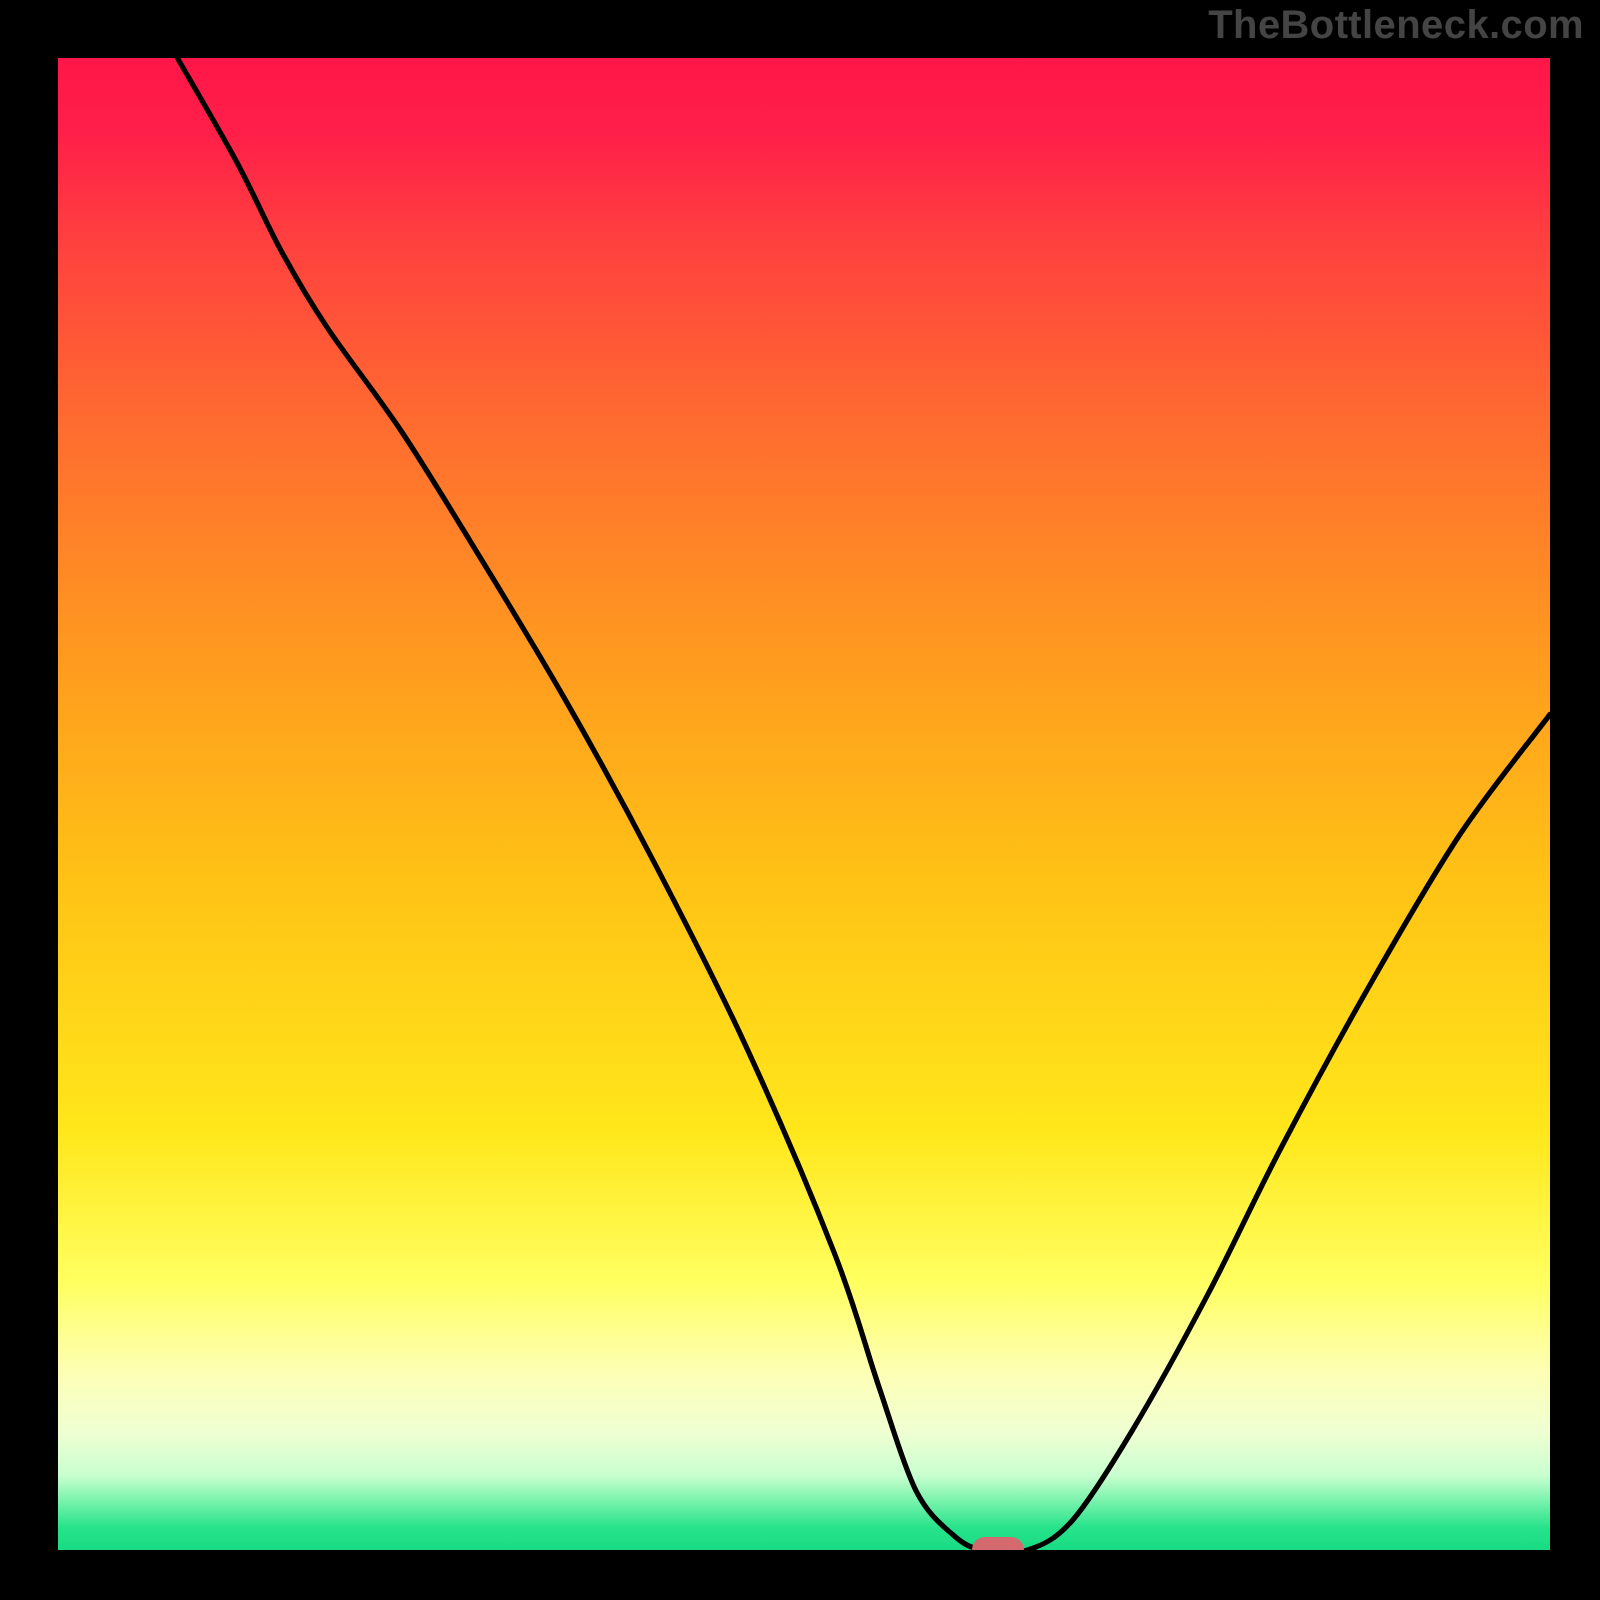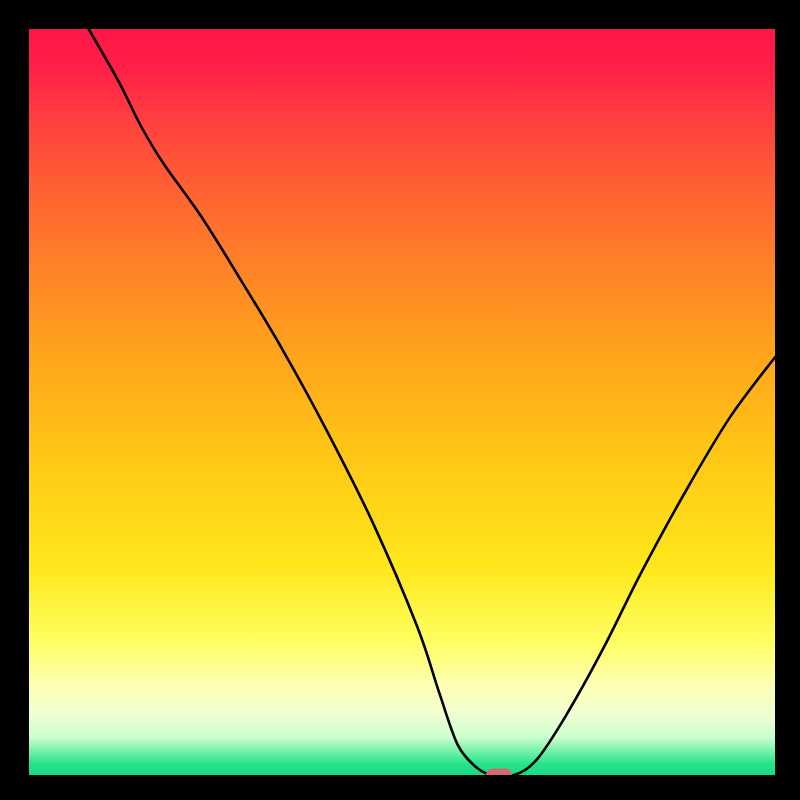--- a/index.html
+++ b/index.html
@@ -69,20 +69,21 @@
     border-radius: 7px;
     background: #d46a6f;
     transform: translate(-50%, -50%);
   }
 </style>
 </head>
 <body>
 
 <div class="frame">
 
+  <div class="watermark">TheBottleneck.com</div>
 
   <div class="plot">
     <div class="gradient"></div>
 
     <svg class="curve" viewBox="0 0 746 746" preserveAspectRatio="none">
       <path id="curve-path" fill="none" stroke="#000" stroke-width="2.6" stroke-linecap="round" d="M 59.7 0.0 C 64.7 8.7, 80.8 36.1, 89.5 52.2 C 98.2 68.4, 104.4 83.3, 111.9 97.0 C 119.4 110.7, 124.3 119.4, 134.3 134.3 C 144.2 149.2, 159.1 167.9, 171.6 186.5 C 184.0 205.1, 195.2 223.8, 208.9 246.2 C 222.6 268.6, 238.7 294.7, 253.6 320.8 C 268.6 346.9, 283.5 374.2, 298.4 402.8 C 313.3 431.4, 328.2 460.0, 343.2 492.4 C 358.1 524.7, 376.7 568.2, 387.9 596.8 C 399.1 625.4, 403.5 644.0, 410.3 663.9 C 417.1 683.8, 422.7 703.7, 428.9 716.2 C 435.2 728.6, 442.0 733.6, 447.6 738.5 C 453.2 743.5, 456.3 744.8, 462.5 746.0 C 468.7 747.2, 477.4 748.5, 484.9 746.0 C 492.4 743.5, 498.6 741.0, 507.3 731.1 C 516.0 721.1, 525.9 705.0, 537.1 686.3 C 548.3 667.7, 562.0 642.8, 574.4 619.2 C 586.9 595.6, 598.0 570.7, 611.7 544.6 C 625.4 518.5, 641.6 488.6, 656.5 462.5 C 671.4 436.4, 686.3 410.3, 701.2 387.9 C 716.2 365.5, 738.5 338.2, 746.0 328.2"></path>
     </svg>
 
     <div id="marker" class="marker" style="left: 469.98px; top: 746px; background: rgb(212, 106, 111);"></div>
   </div>

